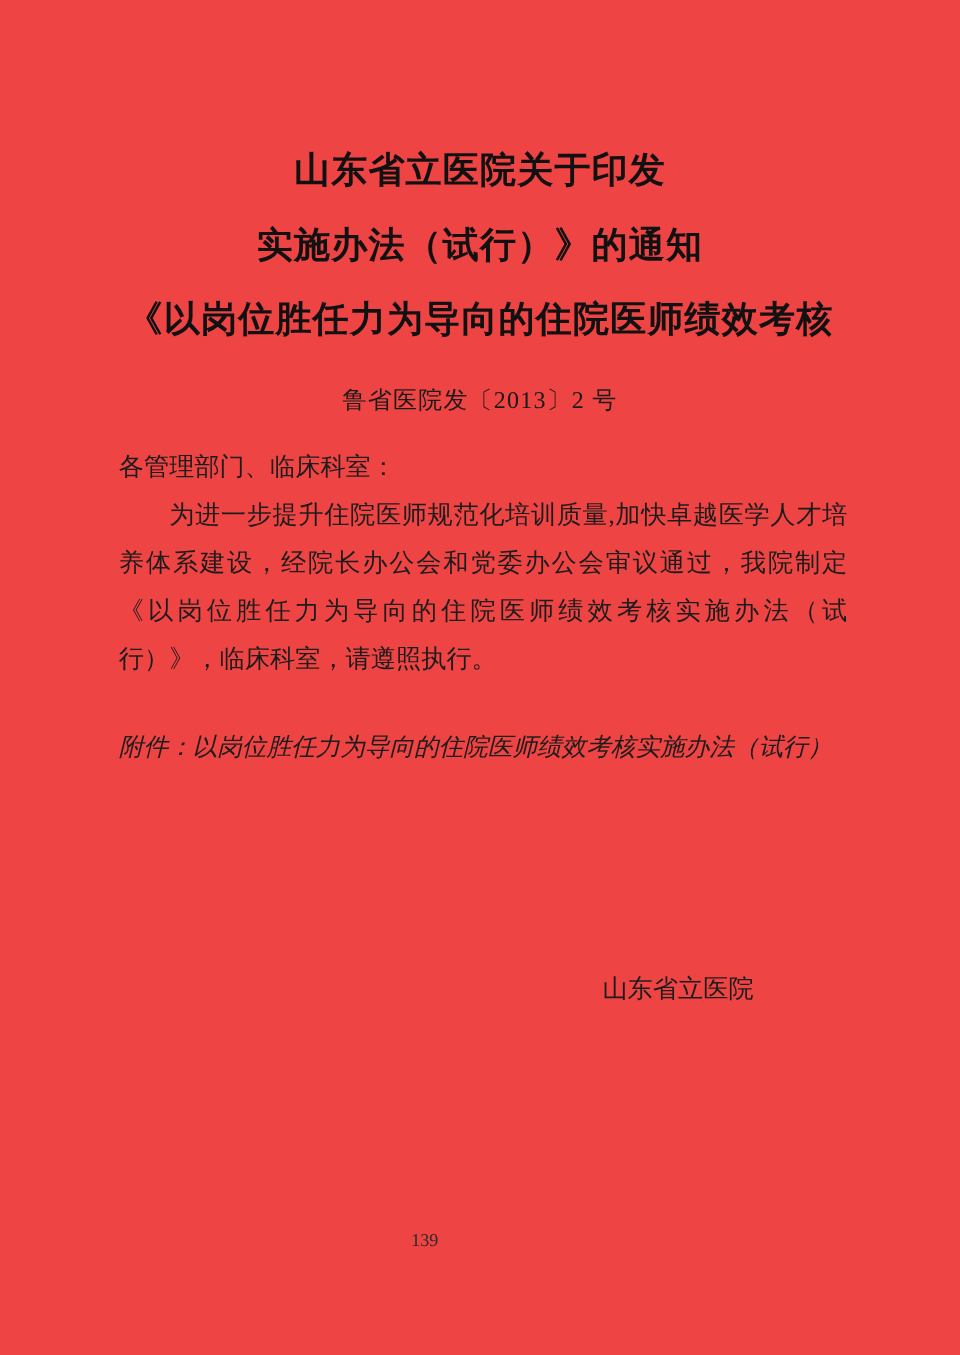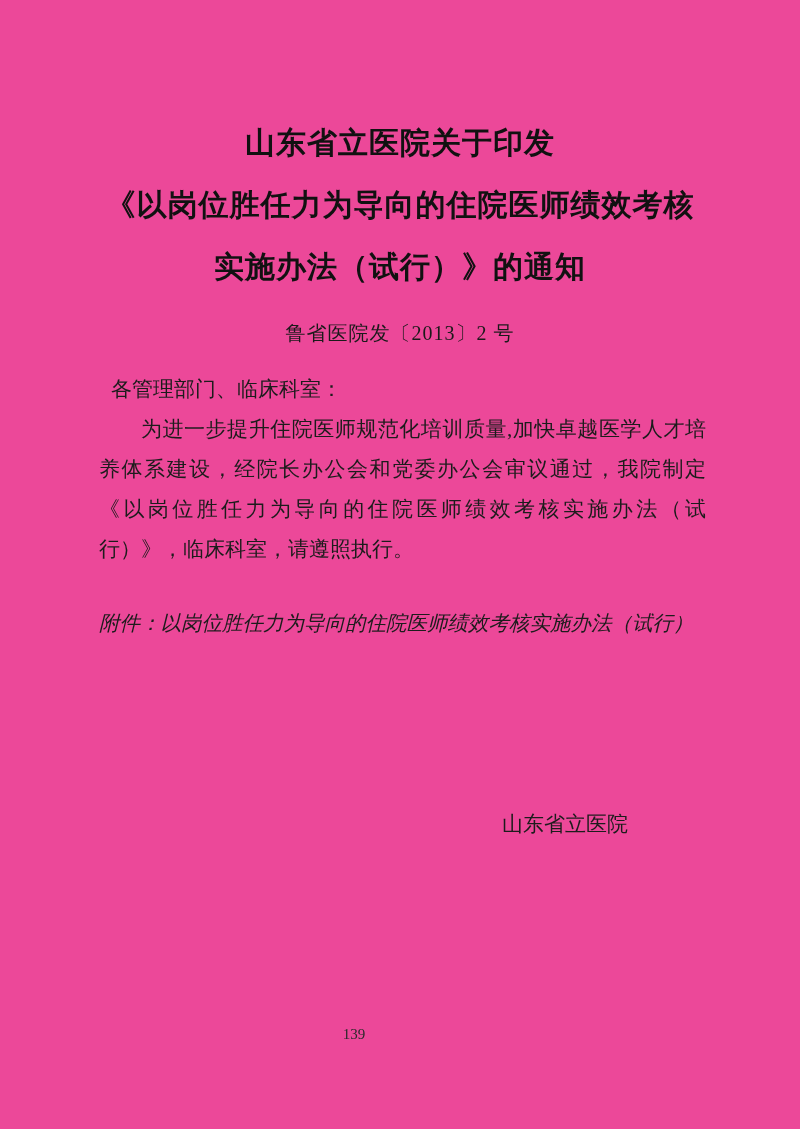--- a/index.html
+++ b/index.html
@@ -6,21 +6,21 @@
   html, body { background: #ffffff; }
   body {
     font-family: "Liberation Serif", "DejaVu Serif", serif;
     color: #1e1e1e;
   }
   .page {
     position: relative;
     width: 800px;
     height: 1129px;
     margin: 0 auto;
-    background: #ec4899;
+    background: #ef4444;
     overflow: hidden;
   }
   .doc-title {
     position: absolute;
     top: 112px;
     left: 0;
     width: 800px;
     text-align: center;
     font-weight: bold;
     font-size: 30px;
@@ -43,21 +43,20 @@
     top: 369px;
     left: 99px;
     width: 607px;
     font-size: 21px;
     line-height: 40px;
     color: #1c1c1c;
     text-align: justify;
   }
   .salutation {
     text-indent: 0;
-    margin-left: 12px;
   }
   .body-paragraph {
     text-indent: 2em;
   }
   .attachment-line {
     position: absolute;
     top: 606px;
     left: 99px;
     width: 640px;
     font-size: 20.5px;
@@ -86,22 +85,22 @@
     color: #2a2a2a;
   }
 </style>
 </head>
 <body>
 
 <div class="page">
 
   <div class="doc-title">
     <div>山东省立医院关于印发</div>
+    <div>实施办法（试行）》的通知</div>
     <div>《以岗位胜任力为导向的住院医师绩效考核</div>
-    <div>实施办法（试行）》的通知</div>
   </div>
 
   <div class="doc-number">鲁省医院发〔2013〕2 号</div>
 
   <div class="doc-body">
     <div class="salutation">各管理部门、临床科室：</div>
     <div class="body-paragraph">为进一步提升住院医师规范化培训质量,加快卓越医学人才培养体系建设，经院长办公会和党委办公会审议通过，我院制定《以岗位胜任力为导向的住院医师绩效考核实施办法（试行）》，临床科室，请遵照执行。</div>
   </div>
 
   <div class="attachment-line">附件：以岗位胜任力为导向的住院医师绩效考核实施办法（试行）</div>

